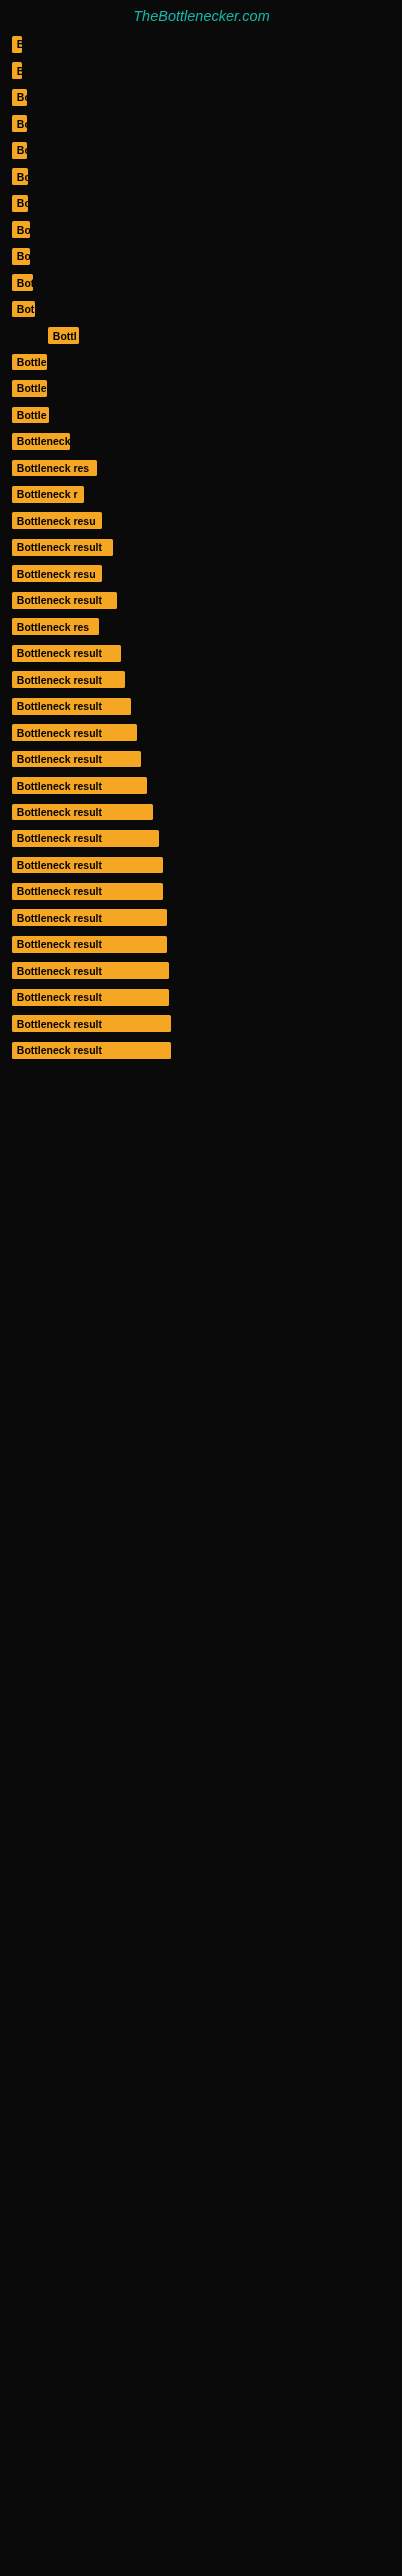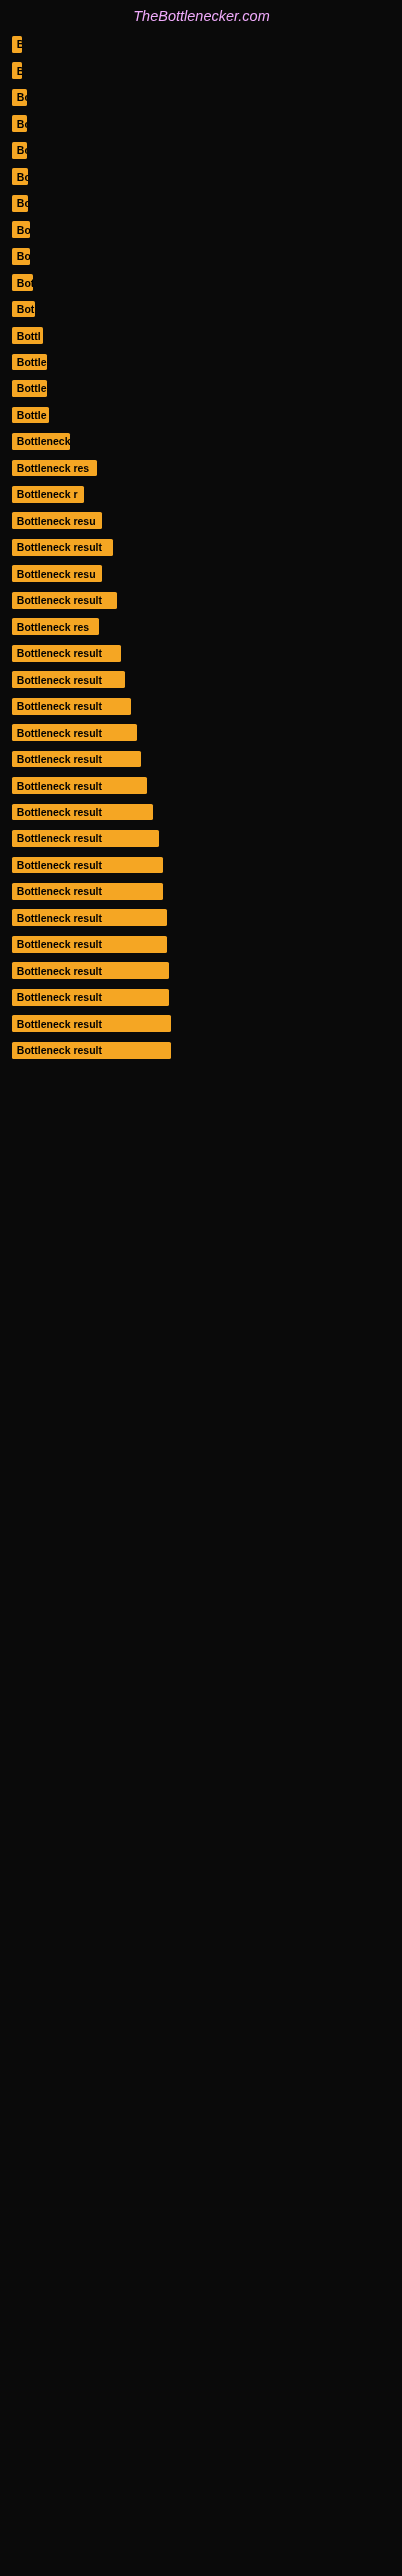--- a/index.html
+++ b/index.html
@@ -9,21 +9,21 @@
     }
     body {
       background-color: #0a0a0a;
       width: 403px;
       min-height: 2576px;
       font-family: Arial, sans-serif;
       position: relative;
     }
     .site-title {
       text-align: center;
-      color: #f0abfc;
+      color: #14b8a6;
       font-size: 14.5px;
       padding: 8px 0 4px 0;
       font-style: italic;
     }
     .container {
       padding: 8px 12px;
     }
     .result-label {
       display: inline-block;
       background-color: #f5a623;
@@ -74,21 +74,21 @@
     <div class="result-row">
       <span class="result-label" style="max-width: 17.7px; width: 17.7px;">Bo</span>
     </div>
     <div class="result-row">
       <span class="result-label" style="max-width: 21px; width: 21px;">Bot</span>
     </div>
     <div class="result-row">
       <span class="result-label" style="max-width: 22.5px; width: 22.5px;">Bot</span>
     </div>
     <div class="result-row">
-      <span class="result-label" style="max-width: 31px; width: 31px;">Bottl</span>
+      <span class="result-label" style="max-width: 31px; width: 31px; margin-left: 36px;">Bottl</span>
     </div>
     <div class="result-row">
       <span class="result-label" style="max-width: 35px; width: 35px;">Bottle</span>
     </div>
     <div class="result-row">
       <span class="result-label" style="max-width: 35px; width: 35px;">Bottle</span>
     </div>
     <div class="result-row">
       <span class="result-label" style="max-width: 37px; width: 37px;">Bottle</span>
     </div>

